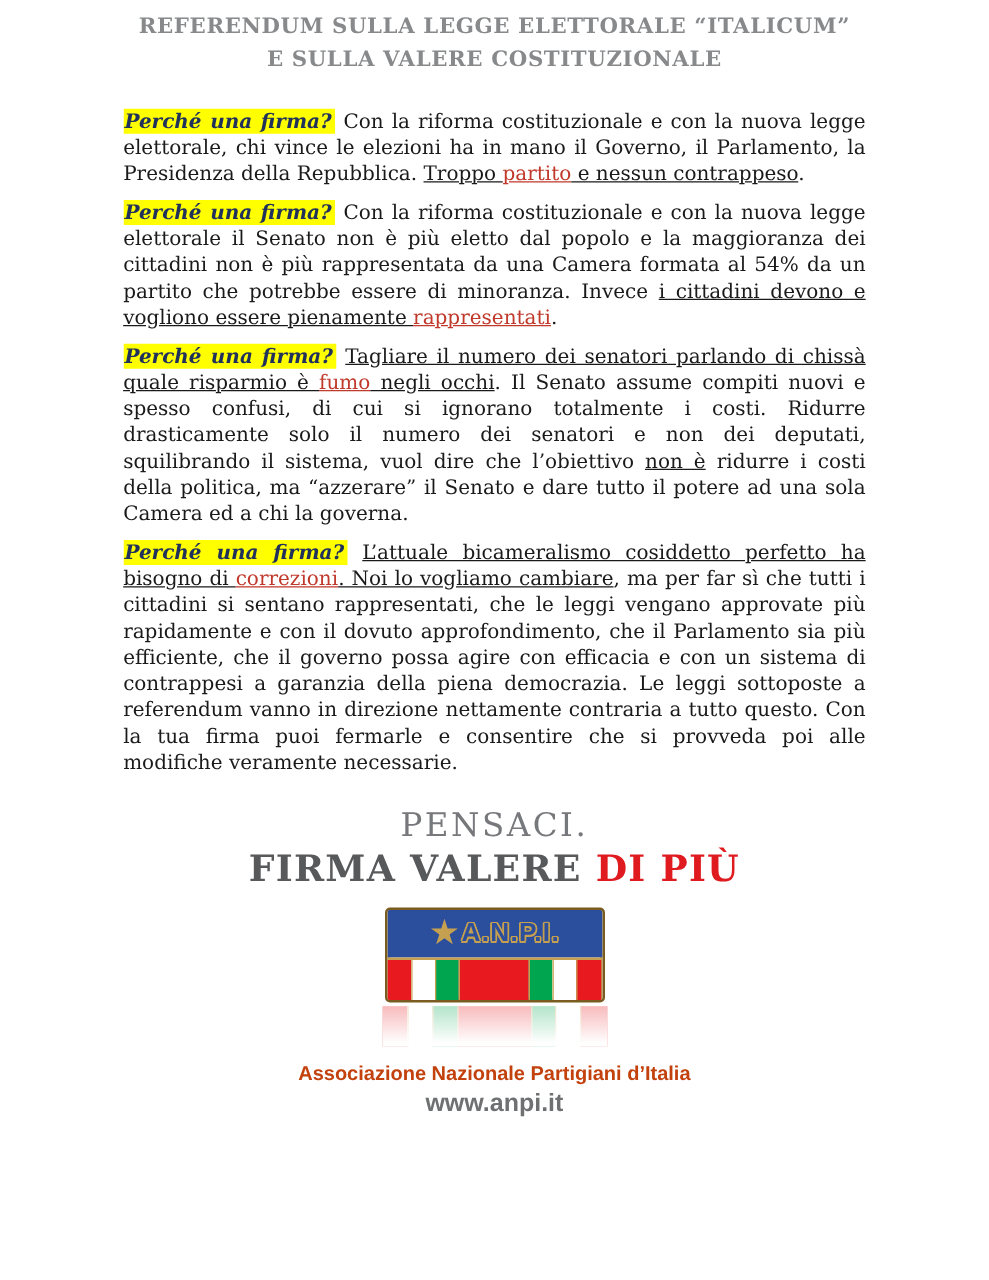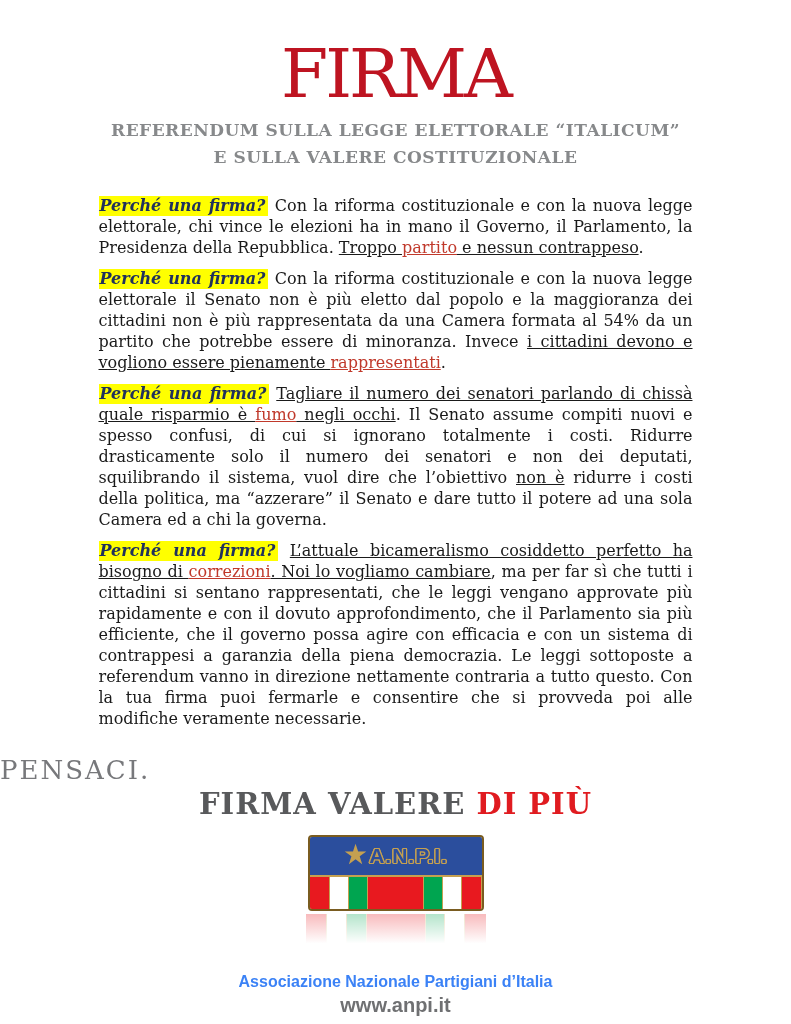--- a/index.html
+++ b/index.html
@@ -47,20 +47,21 @@
     font-style: italic;
     background: var(--highlight_yellow);
     color: var(--label_navy);
     padding: 0 3px 1px 1px;
   }
   .plain { }
   .underline { text-decoration: underline; }
   .red-underline { color: var(--word_red); text-decoration: underline; }
   .pensaci {
     margin-top: 26px;
+    text-align: center;
     font-size: 26px;
     letter-spacing: 2px;
     color: var(--pensaci_gray);
   }
   .valere {
     margin-top: 2px;
     text-align: center;
     font-size: 29px;
     font-weight: bold;
     letter-spacing: 1px;
@@ -118,42 +119,41 @@
     border-top: none;
     opacity: 0.45;
   }
   .refl-clip::after {
     content: "";
     position: absolute;
     inset: 0;
     background: linear-gradient(to bottom, rgba(255,255,255,0.35), #ffffff 92%);
   }
   .association {
-    margin-top: 27px;
+    margin-top: 14px;
     text-align: center;
     font-family: "Liberation Sans", sans-serif;
     font-weight: bold;
     font-size: 16px;
-    color: #3b82f6;
+    color: #c2410c;
   }
   .website {
     margin-top: 3px;
     text-align: center;
     font-family: "Liberation Sans", sans-serif;
     font-weight: bold;
     font-size: 20px;
     color: var(--website_gray);
   }
 </style>
 </head>
 <body>
 
 <div class="page">
 
-  <h1 class="title">FIRMA</h1>
 
   <div class="subtitle">
     <div>REFERENDUM SULLA LEGGE ELETTORALE “ITALICUM”</div>
     <div>E SULLA VALERE COSTITUZIONALE</div>
   </div>
 
   <div class="content">
       <p><span class="label">Perché una firma?</span><span class="plain"> Con la riforma costituzionale e con la nuova legge elettorale, chi vince le elezioni ha in mano il Governo, il Parlamento, la Presidenza della Repubblica. </span><span class="underline">Troppo </span><span class="red-underline">partito</span><span class="underline"> e nessun contrappeso</span><span class="plain">.</span></p>
       <p><span class="label">Perché una firma?</span><span class="plain"> Con la riforma costituzionale e con la nuova legge elettorale il Senato non è più eletto dal popolo e la maggioranza dei cittadini non è più rappresentata da una Camera formata al 54% da un partito che potrebbe essere di minoranza. Invece </span><span class="underline">i cittadini devono e vogliono essere pienamente </span><span class="red-underline">rappresentati</span><span class="plain">.</span></p>
       <p><span class="label">Perché una firma?</span><span class="plain"> </span><span class="underline">Tagliare il numero dei senatori parlando di chissà quale risparmio è </span><span class="red-underline">fumo</span><span class="underline"> negli occhi</span><span class="plain">. Il Senato assume compiti nuovi e spesso confusi, di cui si ignorano totalmente i costi. Ridurre drasticamente solo il numero dei senatori e non dei deputati, squilibrando il sistema, vuol dire che l’obiettivo </span><span class="underline">non è</span><span class="plain"> ridurre i costi della politica, ma “azzerare” il Senato e dare tutto il potere ad una sola Camera ed a chi la governa.</span></p>

